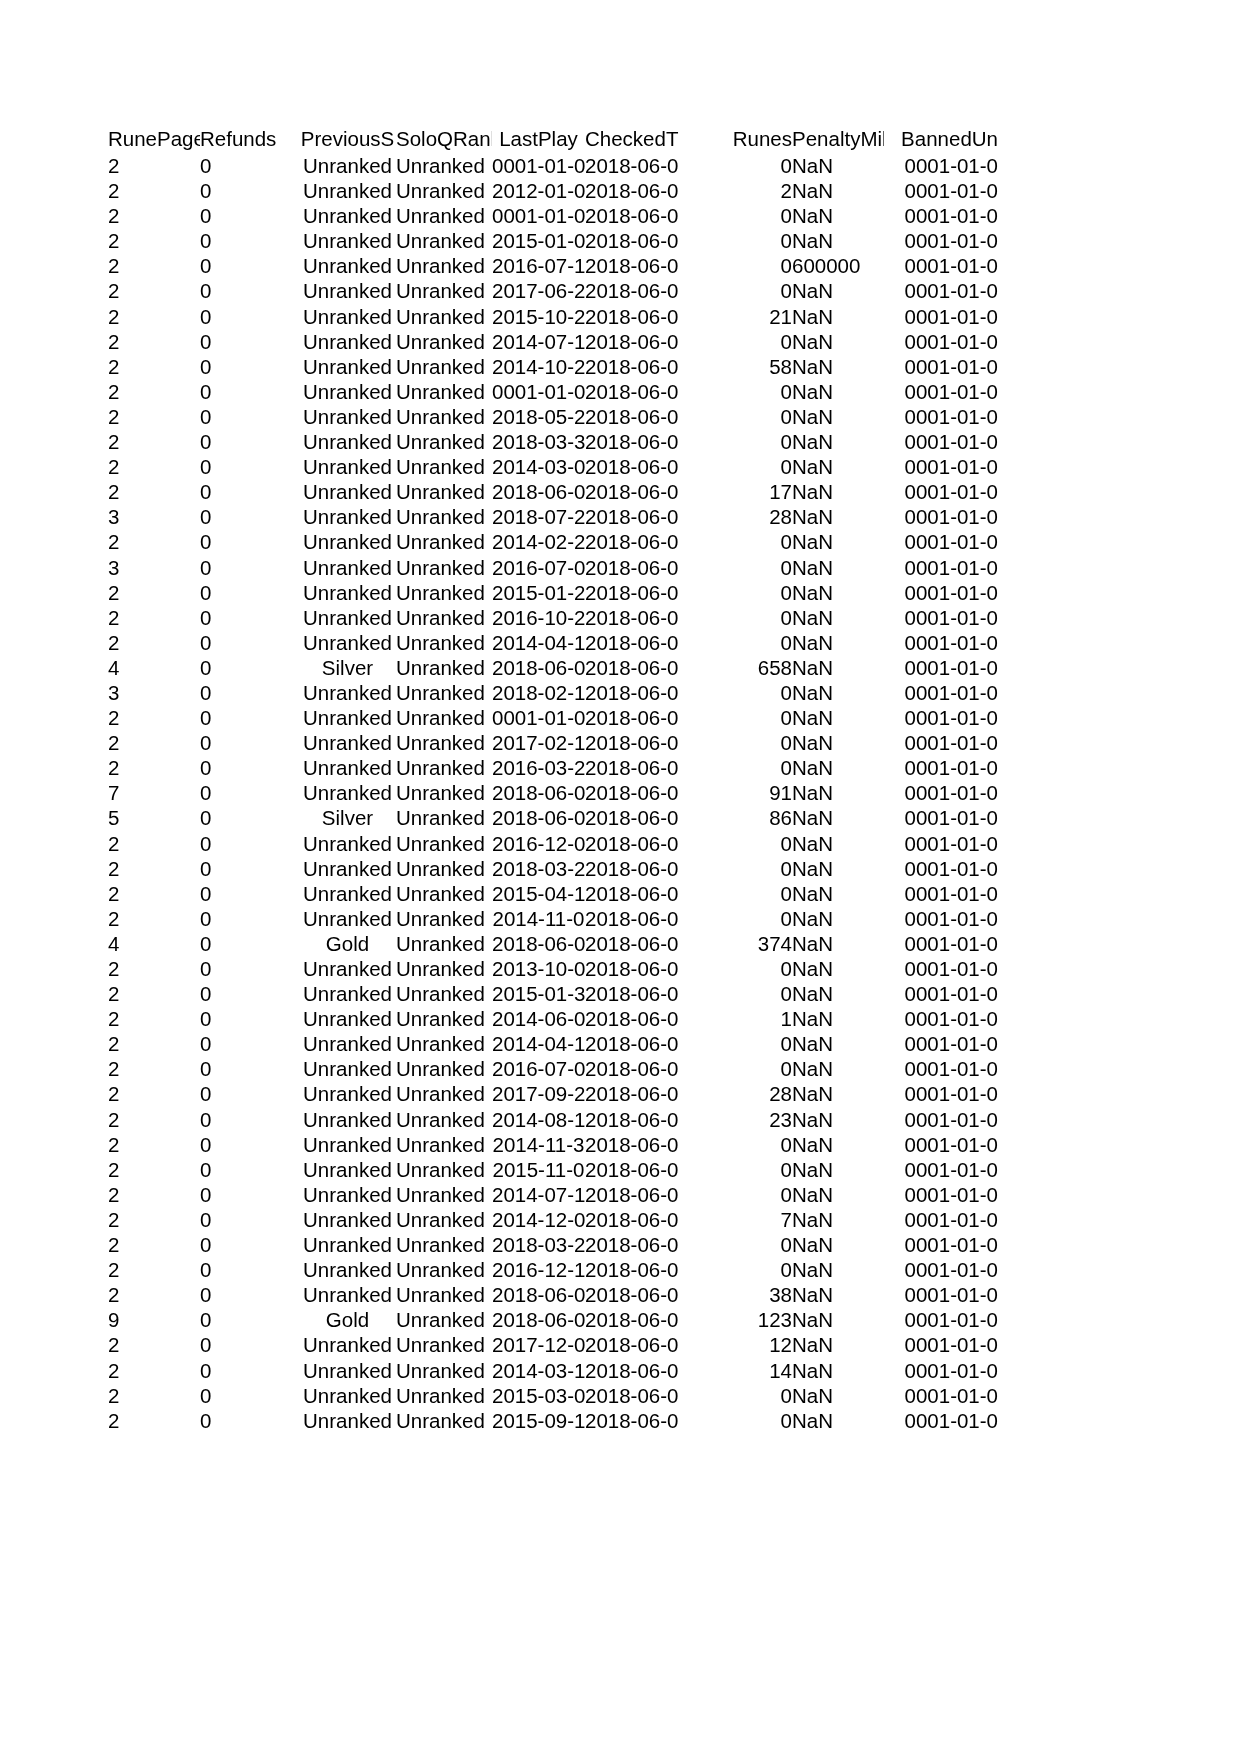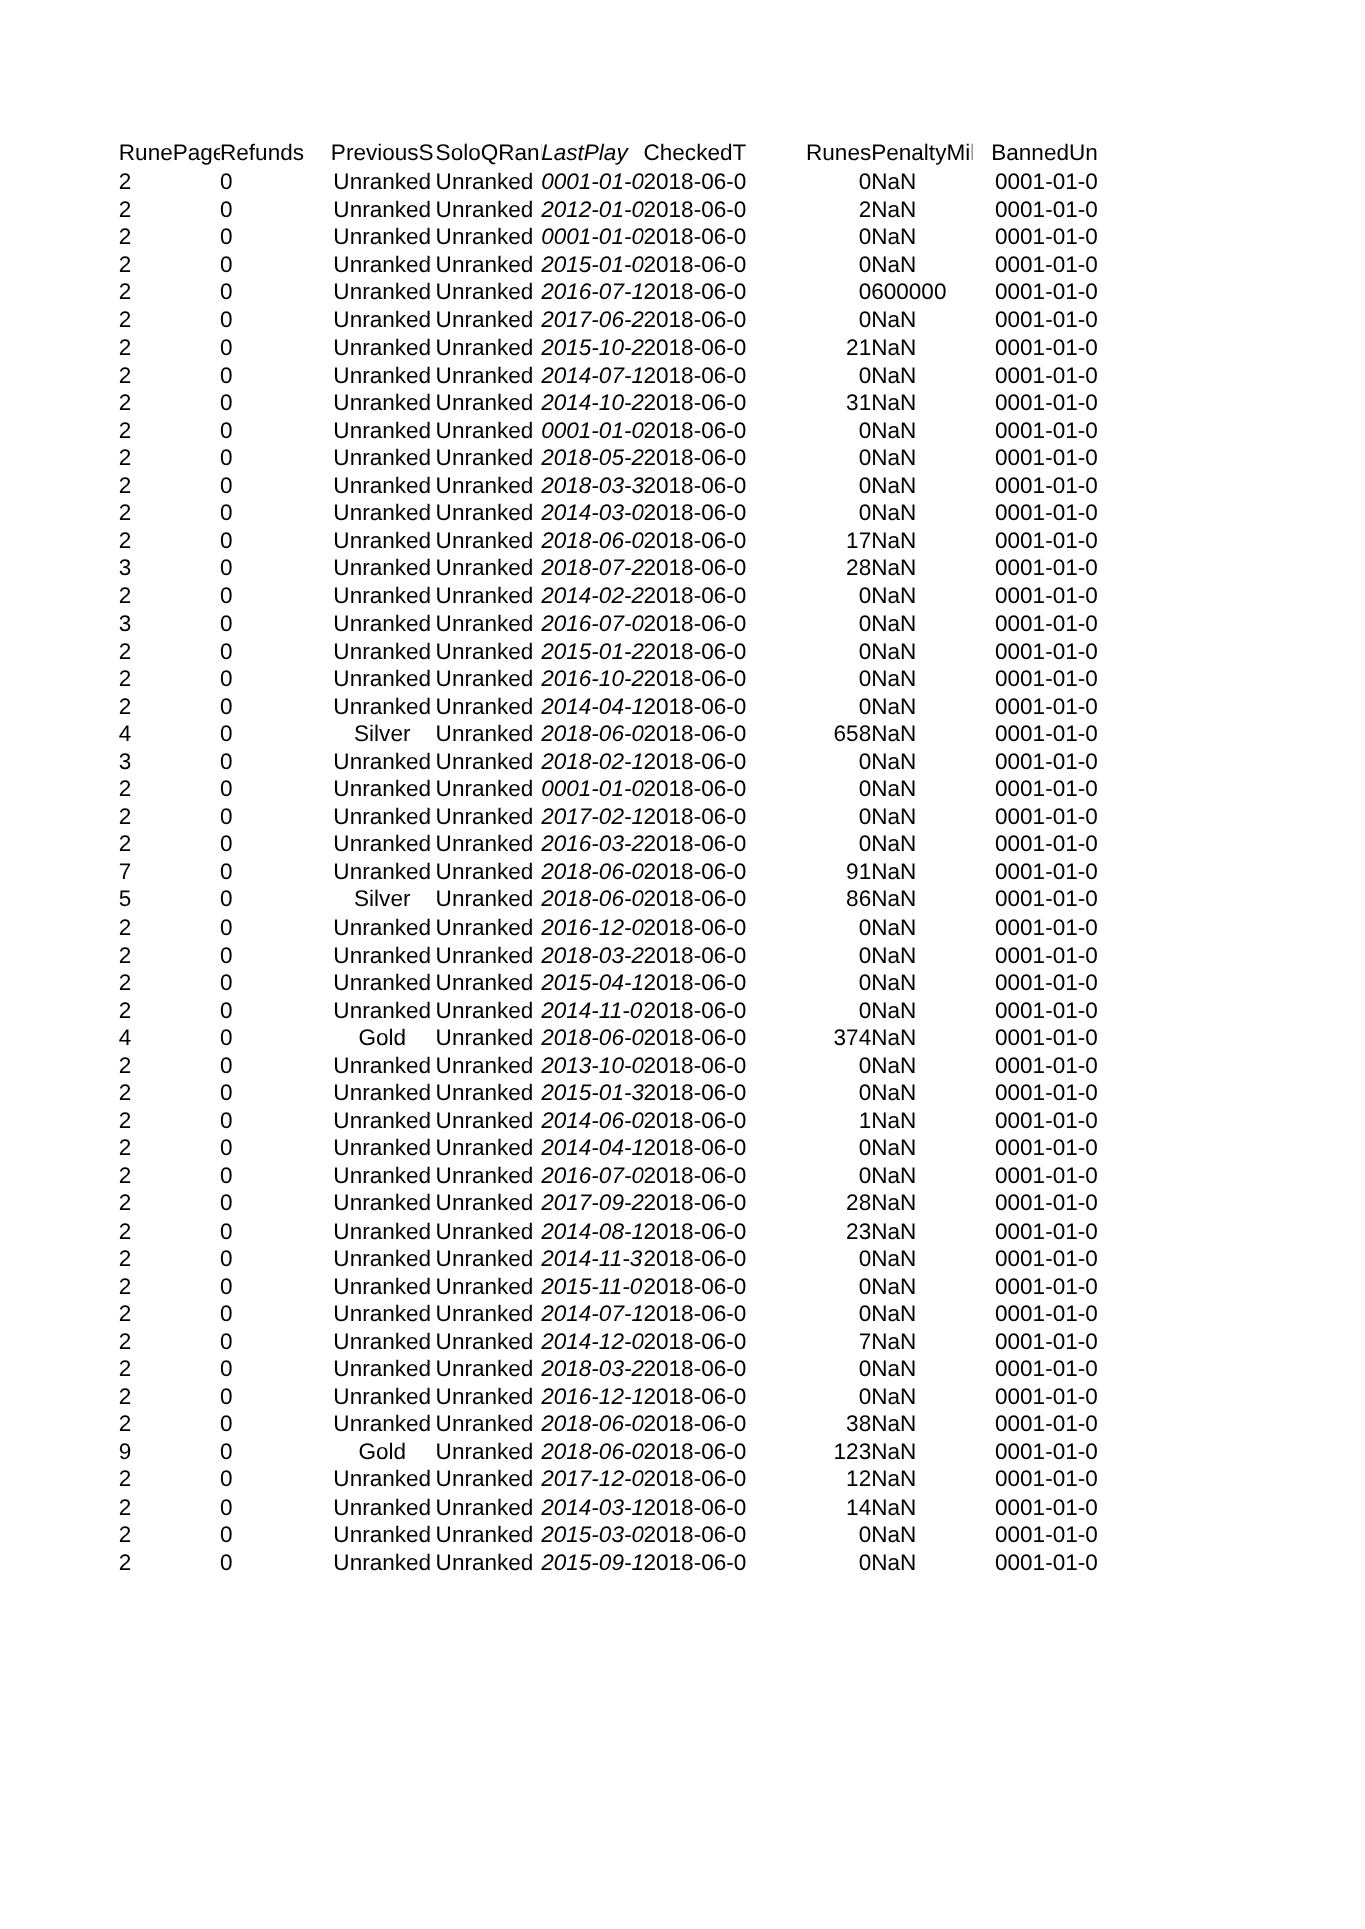--- a/index.html
+++ b/index.html
@@ -53,21 +53,21 @@
     font-weight: normal;
     vertical-align: baseline;
     height: 25.1px;
   }
 
   
   .c-runepages   { width: 92px;  text-align: left; }
   .c-refunds     { width: 99px;  text-align: left; }
   .c-previous    { width: 97px;  text-align: center; }
   .c-soloq       { width: 96px;  text-align: left; }
-  .c-lastplay    { width: 93px;  text-align: left; font-style: italic; }
+  .c-lastplay    { width: 93px;  text-align: center; }
   .c-checked     { width: 94px;  text-align: left; }
   .c-runes       { width: 113px; text-align: right; }
   .c-penalty     { width: 92px;  text-align: left; }
   .c-banned      { width: 114px; text-align: right; }
 
   
   tr.header-row th {
     height: 27px;
   }
 
@@ -361,21 +361,21 @@
             <td class="c-soloq">
               <span class="cell-inner">Unranked</span>
             </td>
             <td class="c-lastplay">
               <span class="cell-inner">2014-10-2</span>
             </td>
             <td class="c-checked">
               <span class="cell-inner">2018-06-0</span>
             </td>
             <td class="c-runes">
-              <span class="cell-inner">31</span>
+              <span class="cell-inner">58</span>
             </td>
             <td class="c-penalty">
               <span class="cell-inner">NaN</span>
             </td>
             <td class="c-banned">
               <span class="cell-inner">0001-01-0</span>
             </td>
           </tr>
           <tr>
             <td class="c-runepages">

